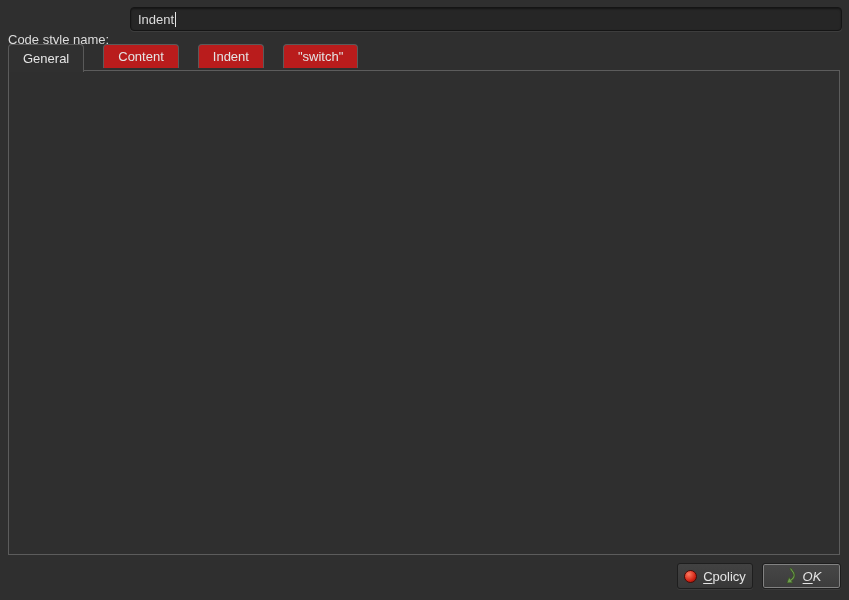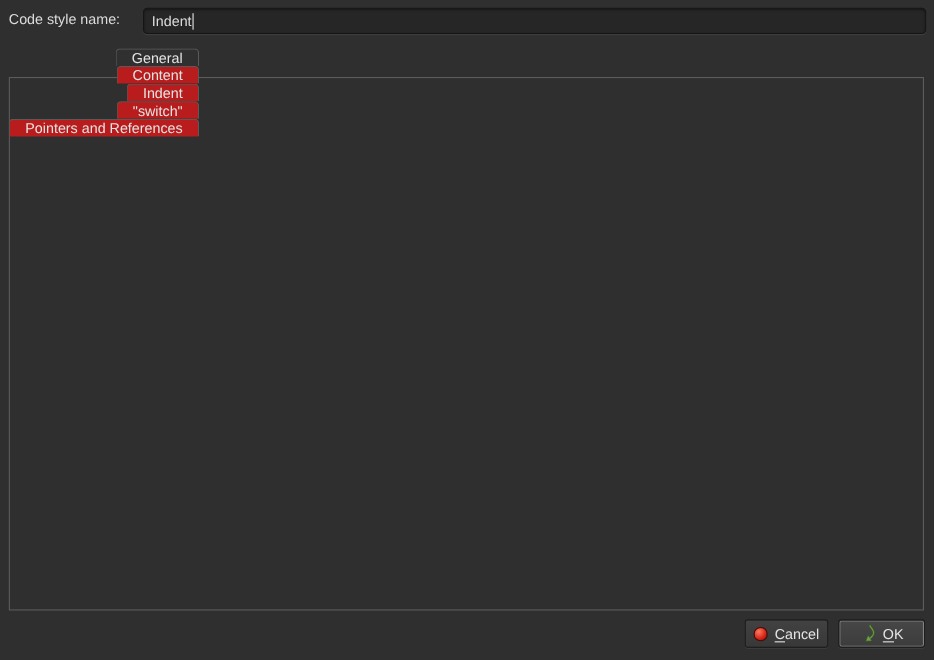--- a/index.html
+++ b/index.html
@@ -19,21 +19,21 @@
   .text-input {
     left:130px; top:7px; width:712px; height:24px;
     background:var(--input_bg,#262626);
     border:1px solid #151515; border-radius:4px;
     box-shadow:0 1px 0 rgba(255,255,255,0.07), inset 0 1px 2px rgba(0,0,0,0.45);
     display:flex; align-items:center; padding-left:7px;
   }
   .caret { display:inline-block; width:1px; height:15px; background:#e6e6e6; margin-left:1px; }
 
   
-  .tab-bar { left:8px; top:44px; display:flex; gap:0; align-items:flex-end; height:28px; z-index:3;flex-direction:column; }
+  .tab-bar { left:8px; top:44px; display:flex; gap:19px; align-items:flex-start; height:28px; z-index:3; }
   .tab {
     height:24px; padding:0 14px; display:flex; align-items:center;
     background:#b91c1c; border:1px solid #5a5a5a; border-bottom:none;
     border-radius:4px 4px 0 0; color:#e4e4e4; cursor:default; position:relative;
   }
   .tab.active { height:28px; background:#303030; z-index:4; }
 
   
   .panel { left:8px; top:70px; width:832px; height:485px; border:1px solid var(--panel_border,#5c5c5c); background:var(--window_bg,#2f2f2f); z-index:1; }
   .group-box { left:23px; top:100px; width:293px; height:149px; border:1px solid #525252; border-radius:3px; }
@@ -85,45 +85,44 @@
 
   
   .btn {
     position:absolute; height:26px; border-radius:3px;
     background:linear-gradient(#424242,#383838);
     border:1px solid #1e1e1e;
     box-shadow:0 1px 0 rgba(255,255,255,0.06);
     color:#e4e4e4; font-family:"Liberation Sans", sans-serif; font-size:13px;
     display:flex; align-items:center; justify-content:center; gap:6px;
   }
-  .btn.default { box-shadow:inset 0 0 0 1px #828282, 0 1px 0 rgba(255,255,255,0.06); background:linear-gradient(#474747,#3c3c3c); }
+  .btn.default { box-shadow:inset 0 0 0 1px #828282, 0 1px 0 rgba(255,255,255,0.06); background:linear-gradient(#474747,#3c3c3c);font-style:italic; }
   .cancel-ball {
     width:13px; height:13px; border-radius:50%;
     background:radial-gradient(circle at 35% 30%, #ff7a60, var(--cancel_icon_color,#d42516) 60%, #7c0d06);
     border:1px solid #4c0a05;
   }
   .ok-icon svg { display:block; transform:rotate(-35deg); }
 </style>
 </head>
 <body>
 
 <div class="window" style="--window_bg: #2f2f2f; --panel_border: #5c5c5c; --text: #dcdcdc; --widget_border: #555555; --input_bg: #262626; --code_bg: #000000; --cancel_icon_color: #d42516; --ok_icon_color: #6f9e4f; --plain: #c8c8c8; --kw: #d5d540; --pre: #6a6ae0; --inc: #cf5fd3; --num: #cf5fd3; --ws: #6e6e6e;">
 
-  <div class="abs label" style="left:8px; top:10px;">Code style name:</div>
+  <div class="abs label" style="left:8px; top:32px;">Code style name:</div>
   <div class="abs text-input">
     <span>Indent</span>
       <span class="caret"></span>
   </div>
 
   <div class="abs tab-bar">
       <div class="tab active">General</div>
       <div class="tab">Content</div>
       <div class="tab">Indent</div>
       <div class="tab">"switch"</div>
-      <div class="tab">Pointers and References</div>
     </div>
 
   <div class="abs panel"></div>
 
   <div class="abs label" style="left:24px; top:82px;">Tabs And Indentation</div>
   <div class="abs group-box"></div>
 
   <div class="abs label" style="left:28px; top:112px;">Tab policy:</div>
   <div class="abs combo" style="left:62px; top:136px;">
     <span class="combo-text">Tabs Only</span>
@@ -191,21 +190,21 @@
         <span class="tri-up"></span>
       </div>
     <div class="scroll-thumb"></div>
     <div class="scroll-btn down">
         <span class="tri-down"></span>
       </div>
   </div>
 
   <button class="btn" style="left:677px; top:563px; width:76px;">
     <span class="cancel-ball"></span>
-    <span><span></span><span class="mn">C</span><span>ancel</span></span>
+    <span><span></span><span class="mn">C</span><span>policy</span></span>
   </button>
   <button class="btn default" style="left:762px; top:563px; width:79px;">
     <span class="ok-icon">
       <svg width="15" height="15" viewBox="0 0 18 18">
         <path d="M14.5 1.5 v6 c0 2.8-2.2 5-5 5 H8 V9.5 L2 13.5 8 17.5 V14.5 h1.5 c3.9 0 7-3.1 7-7 v-6 z" fill="#6f9e4f" stroke="#37521f" stroke-width="0.8"></path>
       </svg>
     </span>
     <span><span></span><span class="mn">O</span><span>K</span></span>
   </button>
 

